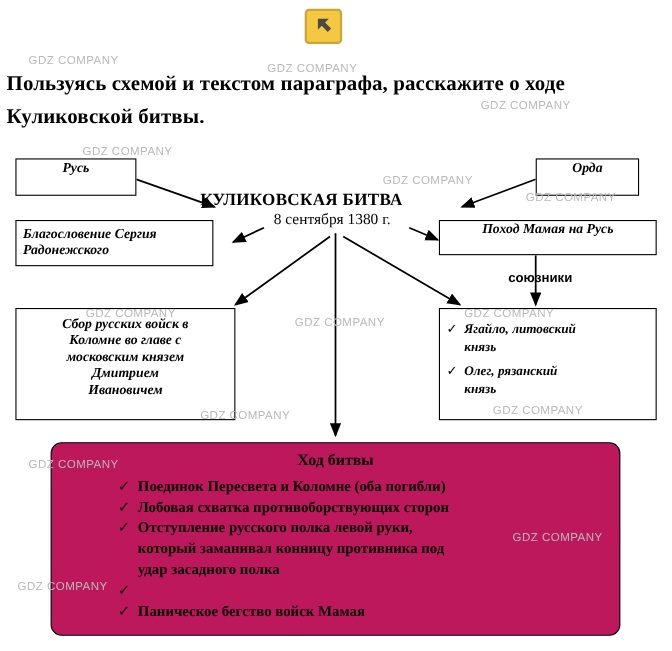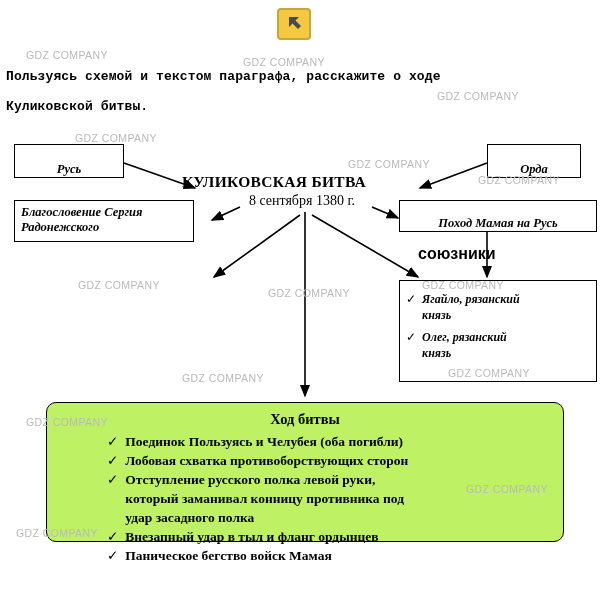--- a/index.html
+++ b/index.html
@@ -47,23 +47,23 @@
     z-index: 6;
   }
   .topicon svg { display: block; }
 
   
   .heading {
     position: absolute;
     left: 6px;
     top: 62px;
     width: 600px;
-    font-family: Liberation Mono, monospace;
-    font-weight: bold;
-    font-size: 13px;
+    font-family: Liberation Serif, serif;
+    font-weight: bold;
+    font-size: 19px;
     color: #000;
     line-height: 30px;
     letter-spacing: .1px;
   }
 
   
   .box {
     position: absolute;
     border: 1.5px solid #000;
     background: #fff;
@@ -75,21 +75,21 @@
     line-height: 15px;
     color: #000;
     z-index: 3;
   }
   .box .inner {
     padding: 4px 6px;
   }
   .center  { text-align: center; }
   .ctrvert {
     display: flex;
-    align-items: flex-end;
+    align-items: flex-start;
     justify-content: center;
     height: 100%;
     font-style: italic;
   }
 
   
   .bigtitle {
     position: absolute;
     left: 182px;
     top: 173px;
@@ -106,25 +106,25 @@
     top: 193px;
     width: 240px;
     text-align: center;
     font-family: "Liberation Serif", serif;
     font-size: 14px;
     z-index: 4;
   }
 
   .soyuz {
     position: absolute;
-    left: 418px;
+    left: 462px;
     top: 245px;
     font-family: "Liberation Sans", sans-serif;
     font-weight: bold;
-    font-size: 16px;
+    font-size: 12px;
     z-index: 4;
   }
 
   
   .listbox {
     font-style: italic;
     font-weight: bold;
     font-size: 12px;
     line-height: 16px;
   }
@@ -134,24 +134,24 @@
     align-items: flex-start;
   }
   .li .chk { flex: 0 0 auto; font-style: normal; font-weight: normal; }
 
   
   #hod {
     position: absolute;
     left: 46px;
     top: 402px;
     width: 518px;
-    height: 140px;
+    height: 176px;
     border: 1.5px solid #000;
     border-radius: 10px;
-    background: #bef264;
+    background: #be185d;
     box-sizing: border-box;
     z-index: 3;
   }
   #hod .title {
     text-align: center;
     font-family: "Liberation Serif", serif;
     font-weight: bold;
     font-size: 14.5px;
     margin: 8px 0 4px 0;
   }
@@ -242,56 +242,62 @@
       </div>
   </div>
 
   <div class="box" style="left:14px; top:200px; width:180px; height:42px;">
     <div class="inner" style="white-space:pre-line;">Благословение Сергия
 Радонежского</div>
   </div>
 
   <div class="soyuz">союзники</div>
 
+  <div class="box center" style="left:14px; top:280px; width:200px; height:102px;">
+    <div class="inner" style="white-space:pre-line; padding-top:6px;">Сбор русских войск в
+Коломне во главе с
+московским князем
+Дмитрием
+Ивановичем</div>
+  </div>
 
   <div class="box listbox" style="left:399px; top:280px; width:198px; height:102px;">
     <div class="inner" style="padding-top:10px;">
       <div class="li">
         <span class="chk">✓</span>
-        <span style="white-space:pre-line;">Ягайло, рязанский
+        <span style="white-space:pre-line;">Ягайло, литовский
 князь</span>
       </div>
       <div class="li" style="margin-top:6px;">
         <span class="chk">✓</span>
         <span style="white-space:pre-line;">Олег, рязанский
 князь</span>
       </div>
     </div>
   </div>
 
   <div id="hod">
     <div class="title">Ход битвы</div>
     <ul>
       <li>
         <span class="chk">✓</span>
-        <span class="txt" style="white-space:pre-line;">Поединок Пользуясь и Челубея (оба погибли)</span>
+        <span class="txt" style="white-space:pre-line;">Поединок Пересвета и Коломне (оба погибли)</span>
       </li>
       <li>
         <span class="chk">✓</span>
         <span class="txt" style="white-space:pre-line;">Лобовая схватка противоборствующих сторон</span>
       </li>
       <li>
         <span class="chk">✓</span>
         <span class="txt" style="white-space:pre-line;">Отступление русского полка левой руки,
 который заманивал конницу противника под
 удар засадного полка</span>
       </li>
       <li>
         <span class="chk">✓</span>
-        <span class="txt" style="white-space:pre-line;">Внезапный удар в тыл и фланг ордынцев</span>
       </li>
       <li>
         <span class="chk">✓</span>
         <span class="txt" style="white-space:pre-line;">Паническое бегство войск Мамая</span>
       </li>
     </ul>
   </div>
 
   <div id="watermark-layer">
       <div class="wm" style="left: 26px; top: 49px;">GDZ COMPANY</div>

